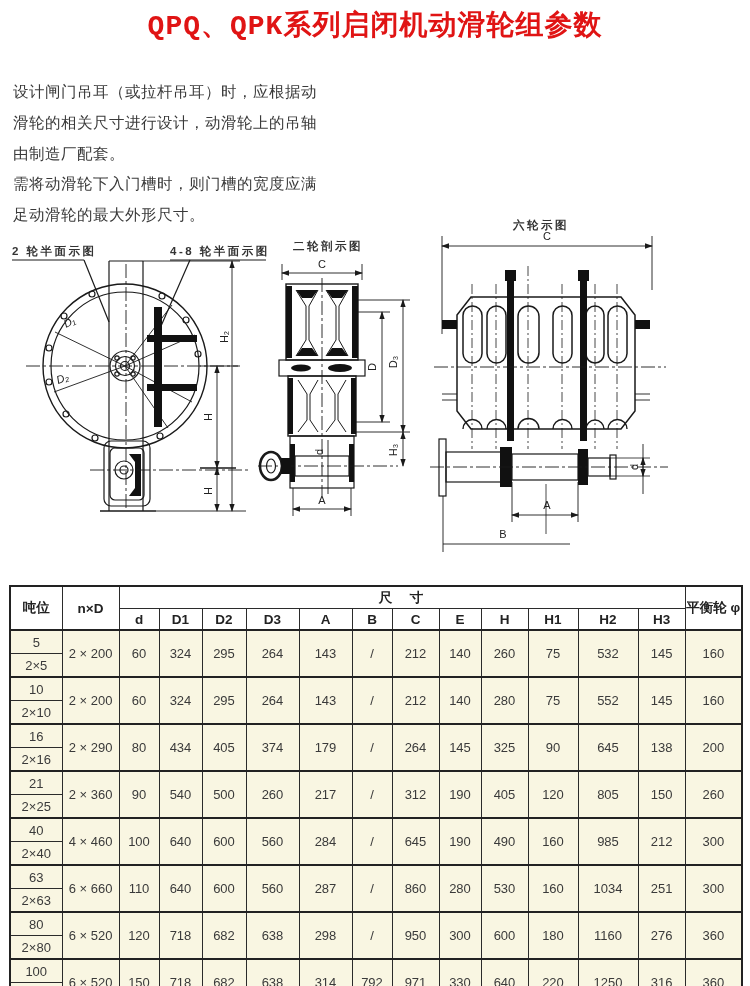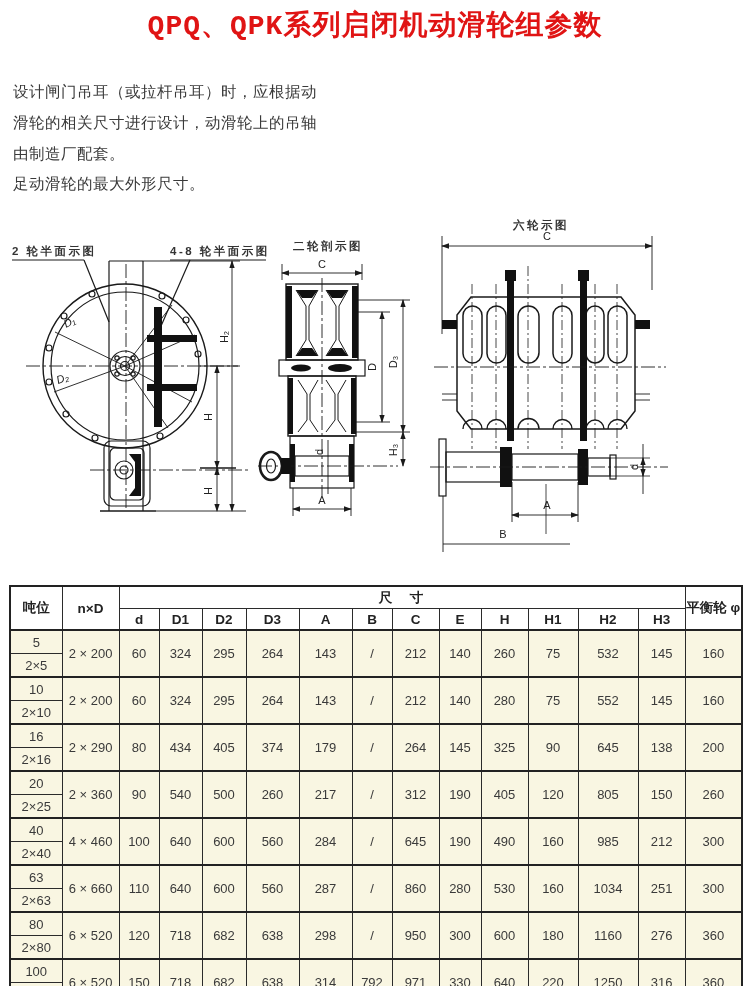--- a/index.html
+++ b/index.html
@@ -32,20 +32,21 @@
 <body>
 
 <div class="page">
 
   <div class="title">QPQ、QPK系列启闭机动滑轮组参数</div>
 
   <div class="intro">
     <div>设计闸门吊耳（或拉杆吊耳）时，应根据动</div>
     <div>滑轮的相关尺寸进行设计，动滑轮上的吊轴</div>
     <div>由制造厂配套。</div>
+    <div>需将动滑轮下入门槽时，则门槽的宽度应满</div>
     <div>足动滑轮的最大外形尺寸。</div>
   </div>
 
   <div class="diagrams">
   <svg width="730" height="372" viewBox="0 0 730 372">
     <defs>
       <marker id="arr" markerWidth="9" markerHeight="8" refX="8" refY="4" orient="auto-start-reverse">
         <path d="M0,1 L9,4 L0,7 z" fill="#1a1a1a"></path>
       </marker>
     </defs>
@@ -379,21 +380,21 @@
             <td rowspan="2">325</td>
             <td rowspan="2">90</td>
             <td rowspan="2">645</td>
             <td rowspan="2">138</td>
             <td rowspan="2">200</td>
           </tr>
           <tr>
             <td class="ton-bottom">2×16</td>
           </tr>
           <tr class="group-top">
-            <td class="ton-top">20</td>
+            <td class="ton-top">21</td>
             <td rowspan="2">2 × 360</td>
             <td rowspan="2">90</td>
             <td rowspan="2">540</td>
             <td rowspan="2">500</td>
             <td rowspan="2">260</td>
             <td rowspan="2">217</td>
             <td rowspan="2">/</td>
             <td rowspan="2">312</td>
             <td rowspan="2">190</td>
             <td rowspan="2">405</td>

